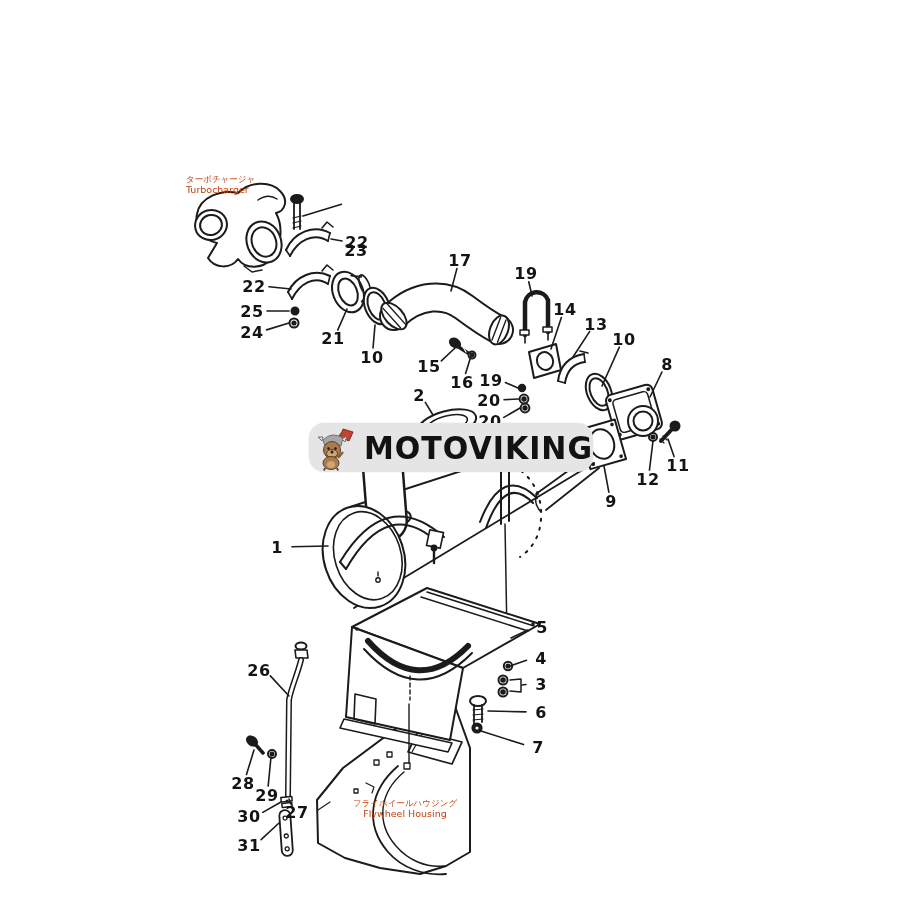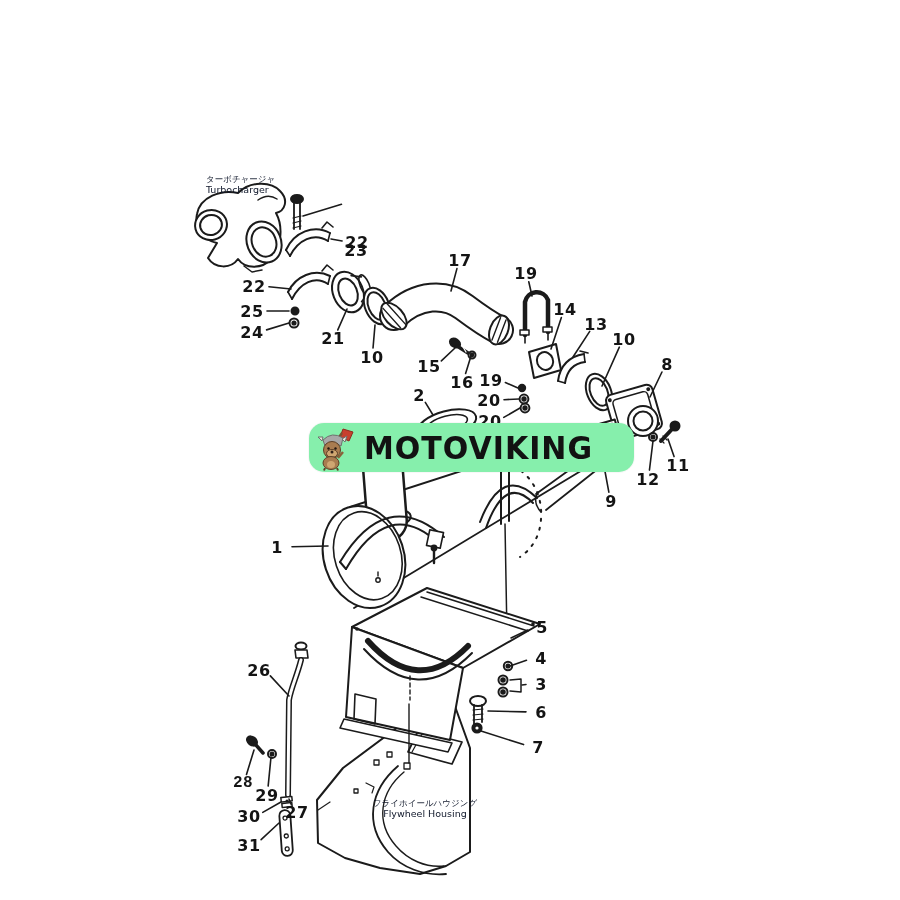--- a/index.html
+++ b/index.html
@@ -1,27 +1,27 @@
 <!DOCTYPE html>
 <html><head>
 <meta charset="utf-8">
 <style>
   html,body{margin:0;padding:0;background:#fff;}
   #stage{position:relative;width:900px;height:900px;background:#ffffff;overflow:hidden;
          font-family:"DejaVu Sans",sans-serif;}
   #diagram-svg{position:absolute;left:0;top:0;}
   .callout{position:absolute;transform:translate(-50%,-50%);
            font:bold 16px "DejaVu Sans",sans-serif;color:#141414;letter-spacing:.5px;}
-  .part-label{position:absolute;color:#0f172a;line-height:1.15;margin-left:20px;}
+  .part-label{position:absolute;color:#c2410c;line-height:1.15;}
   .part-label .jp{font-size:8.5px;display:block;white-space:nowrap;}
   .part-label .en{font-size:9.5px;font-weight:normal;display:block;white-space:nowrap;}
   #turbo-label{left:186px;top:175px;}
   #flywheel-label{left:405px;top:799px;text-align:center;transform:translateX(-50%);}
-  #watermark{position:absolute;left:309px;top:423px;width:325px;height:49px;
-             background:#86efac;border-radius:15px;display:flex;align-items:center;
+  #watermark{position:absolute;left:309px;top:423px;width:284px;height:49px;
+             background:#e5e5e5;border-radius:15px;display:flex;align-items:center;
              box-shadow:0 0 0 1px rgba(0,0,0,0.03);}
   #watermark .wordmark{font-family:"DejaVu Sans",sans-serif;font-weight:bold;font-size:30px;
              letter-spacing:1px;color:#121212;margin-left:4px;transform:scaleY(1.05);}
   #watermark svg{margin-left:7px;flex:0 0 auto;}
 </style>
 </head>
 <body>
 
 <div id="stage">
 
@@ -325,21 +325,21 @@
       <div class="callout" style="left: 489px; top: 400px;">20</div>
       <div class="callout" style="left: 490px; top: 421px;">20</div>
       <div class="callout" style="left: 333px; top: 338px;">21</div>
       <div class="callout" style="left: 357px; top: 242px;">22</div>
       <div class="callout" style="left: 254px; top: 286px;">22</div>
       <div class="callout" style="left: 356px; top: 202px; margin-top: 48px;">23</div>
       <div class="callout" style="left: 252px; top: 332px;">24</div>
       <div class="callout" style="left: 252px; top: 311px;">25</div>
       <div class="callout" style="left: 259px; top: 670px;">26</div>
       <div class="callout" style="left: 297px; top: 812px;">27</div>
-      <div class="callout" style="left: 243px; top: 783px; font-family: Liberation Mono, monospace;">28</div>
+      <div class="callout" style="left: 243px; top: 783px;">28</div>
       <div class="callout" style="left: 267px; top: 795px;">29</div>
       <div class="callout" style="left: 249px; top: 816px;">30</div>
       <div class="callout" style="left: 249px; top: 845px;">31</div>
     </div>
 
 <div id="watermark">
   <svg width="44" height="46" viewBox="0 0 44 46">
     <g stroke="#5d4027" stroke-width="1">
       <path d="M 27,4 L 37,7 L 33,16 L 24,12 Z" fill="#c8402f" stroke="#8c2a1e"></path>
       <path d="M 26,8 L 16,22" stroke="#7a5230" stroke-width="2.4" fill="none"></path>

